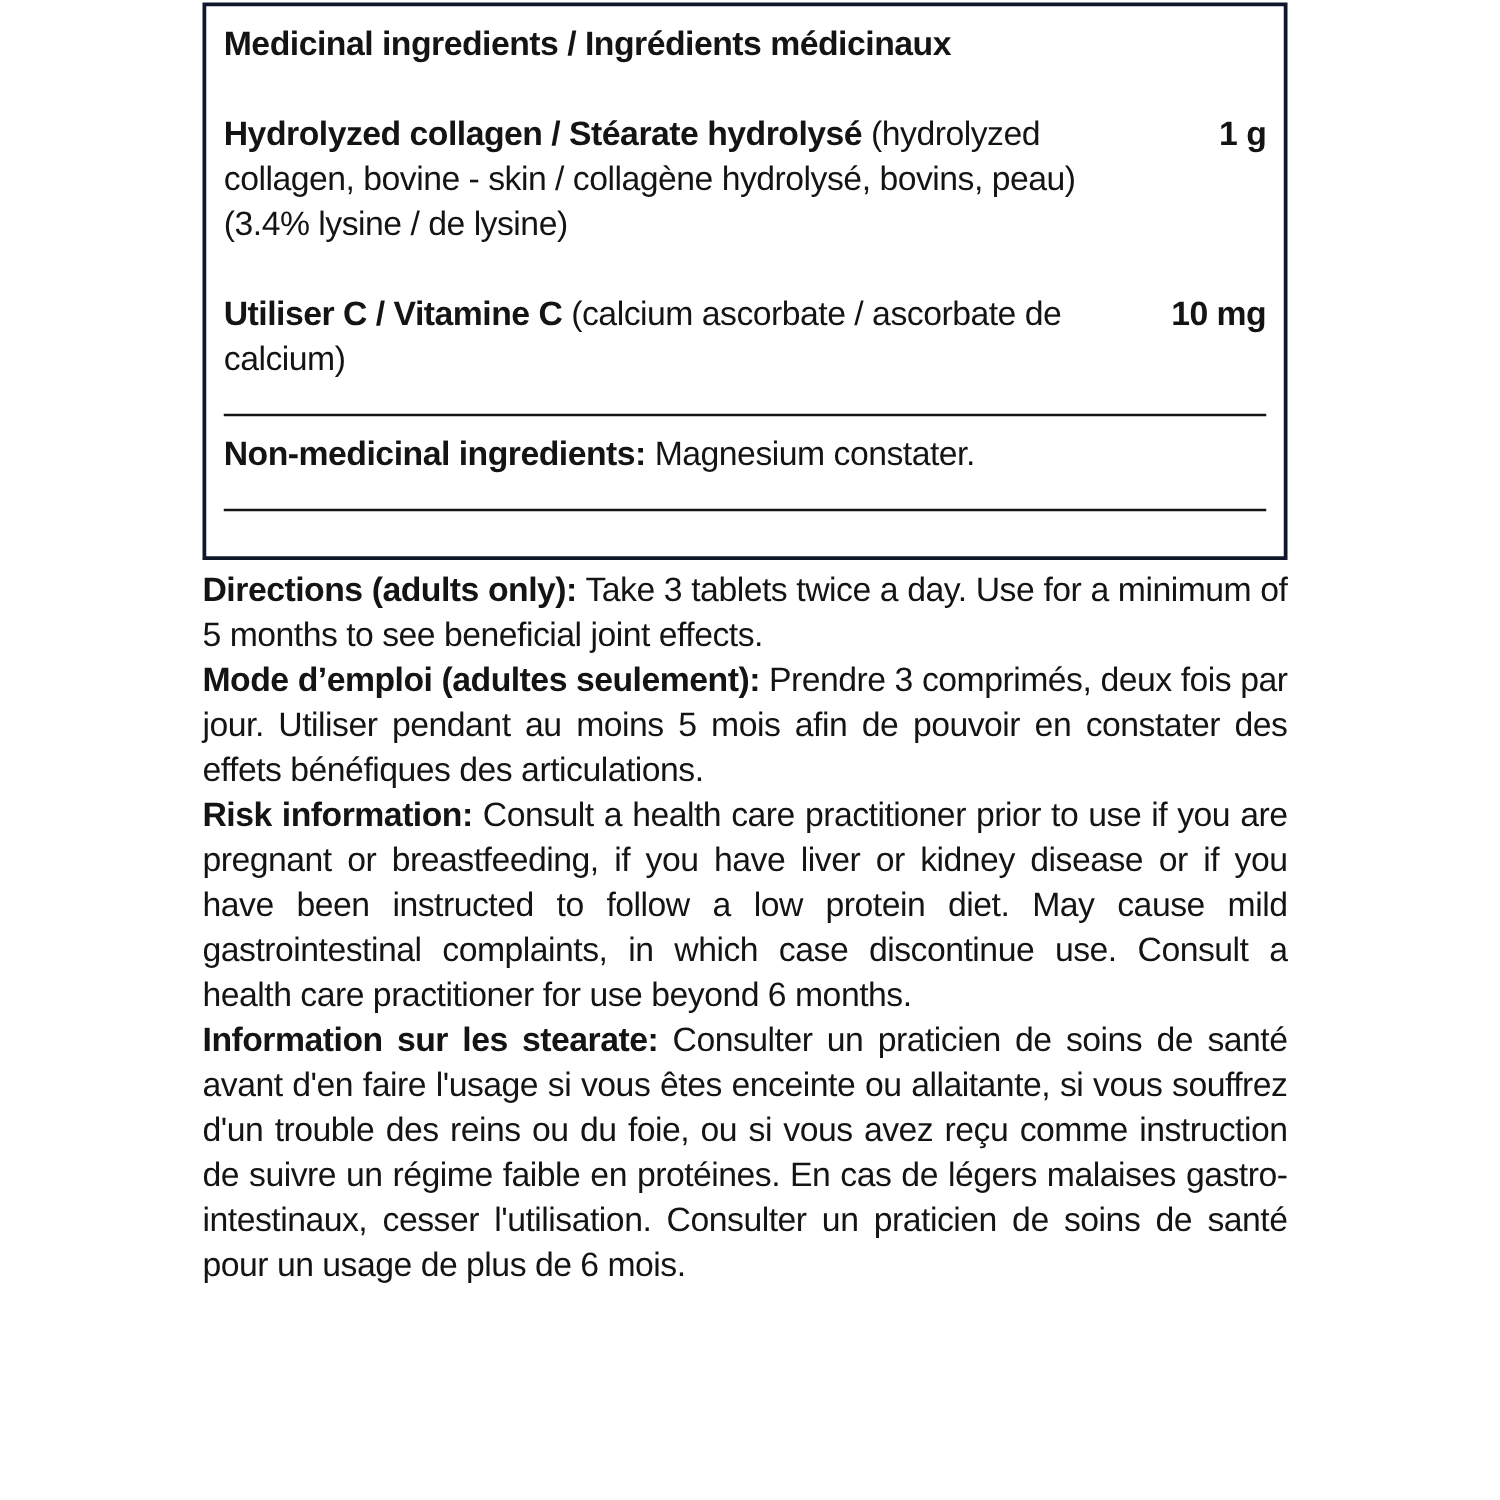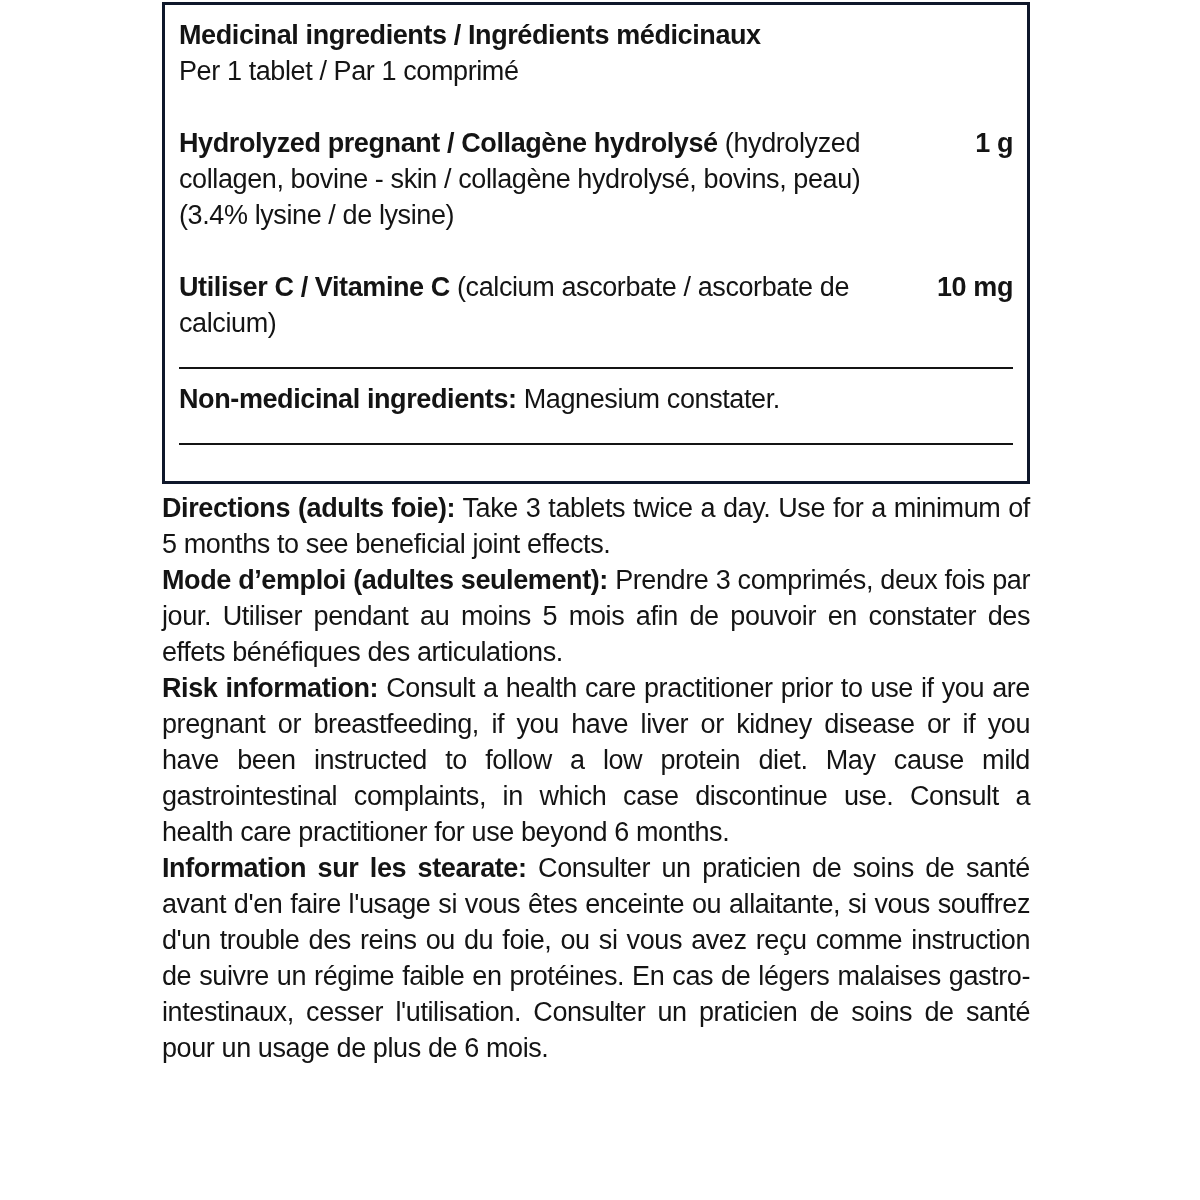--- a/index.html
+++ b/index.html
@@ -73,25 +73,24 @@
     font-weight: bold;
   }
 </style>
 </head>
 <body>
 
 <div class="content">
 
   <div class="panel">
     <div class="panel-title">Medicinal ingredients / Ingrédients médicinaux</div>
-    <div class="panel-subtitle">Per 1 tablet / Par 1 comprimé</div>
 
     <div class="ingredient-row">
       <div class="ingredient-text">
-        <span class="ingredient-name">Hydrolyzed pregnant / Collagène hydrolysé</span>
+        <span class="ingredient-name">Hydrolyzed collagen / Stéarate hydrolysé</span>
         <span class="ingredient-details">(hydrolyzed collagen, bovine - skin / collagène hydrolysé, bovins, peau) (3.4% lysine / de lysine)</span>
       </div>
       <div class="ingredient-amount">1 g</div>
     </div>
 
     <div class="ingredient-row">
       <div class="ingredient-text">
         <span class="ingredient-name">Utiliser C / Vitamine C</span>
         <span class="ingredient-details">(calcium ascorbate / ascorbate de calcium)</span>
       </div>
@@ -105,21 +104,21 @@
       <span>Magnesium constater.</span>
     </div>
 
     <hr class="separator">
 
   </div>
 
   <div class="sections">
 
     <div class="section">
-      <span class="section-label">Directions (adults foie):</span>
+      <span class="section-label">Directions (adults only):</span>
       <span class="section-text">Take 3 tablets twice a day. Use for a minimum of 5 months to see beneficial joint effects.</span>
     </div>
 
     <div class="section">
       <span class="section-label">Mode d’emploi (adultes seulement):</span>
       <span class="section-text">Prendre 3 comprimés, deux fois par jour. Utiliser pendant au moins 5 mois afin de pouvoir en constater des effets bénéfiques des articulations.</span>
     </div>
 
     <div class="section">
       <span class="section-label">Risk information:</span>

